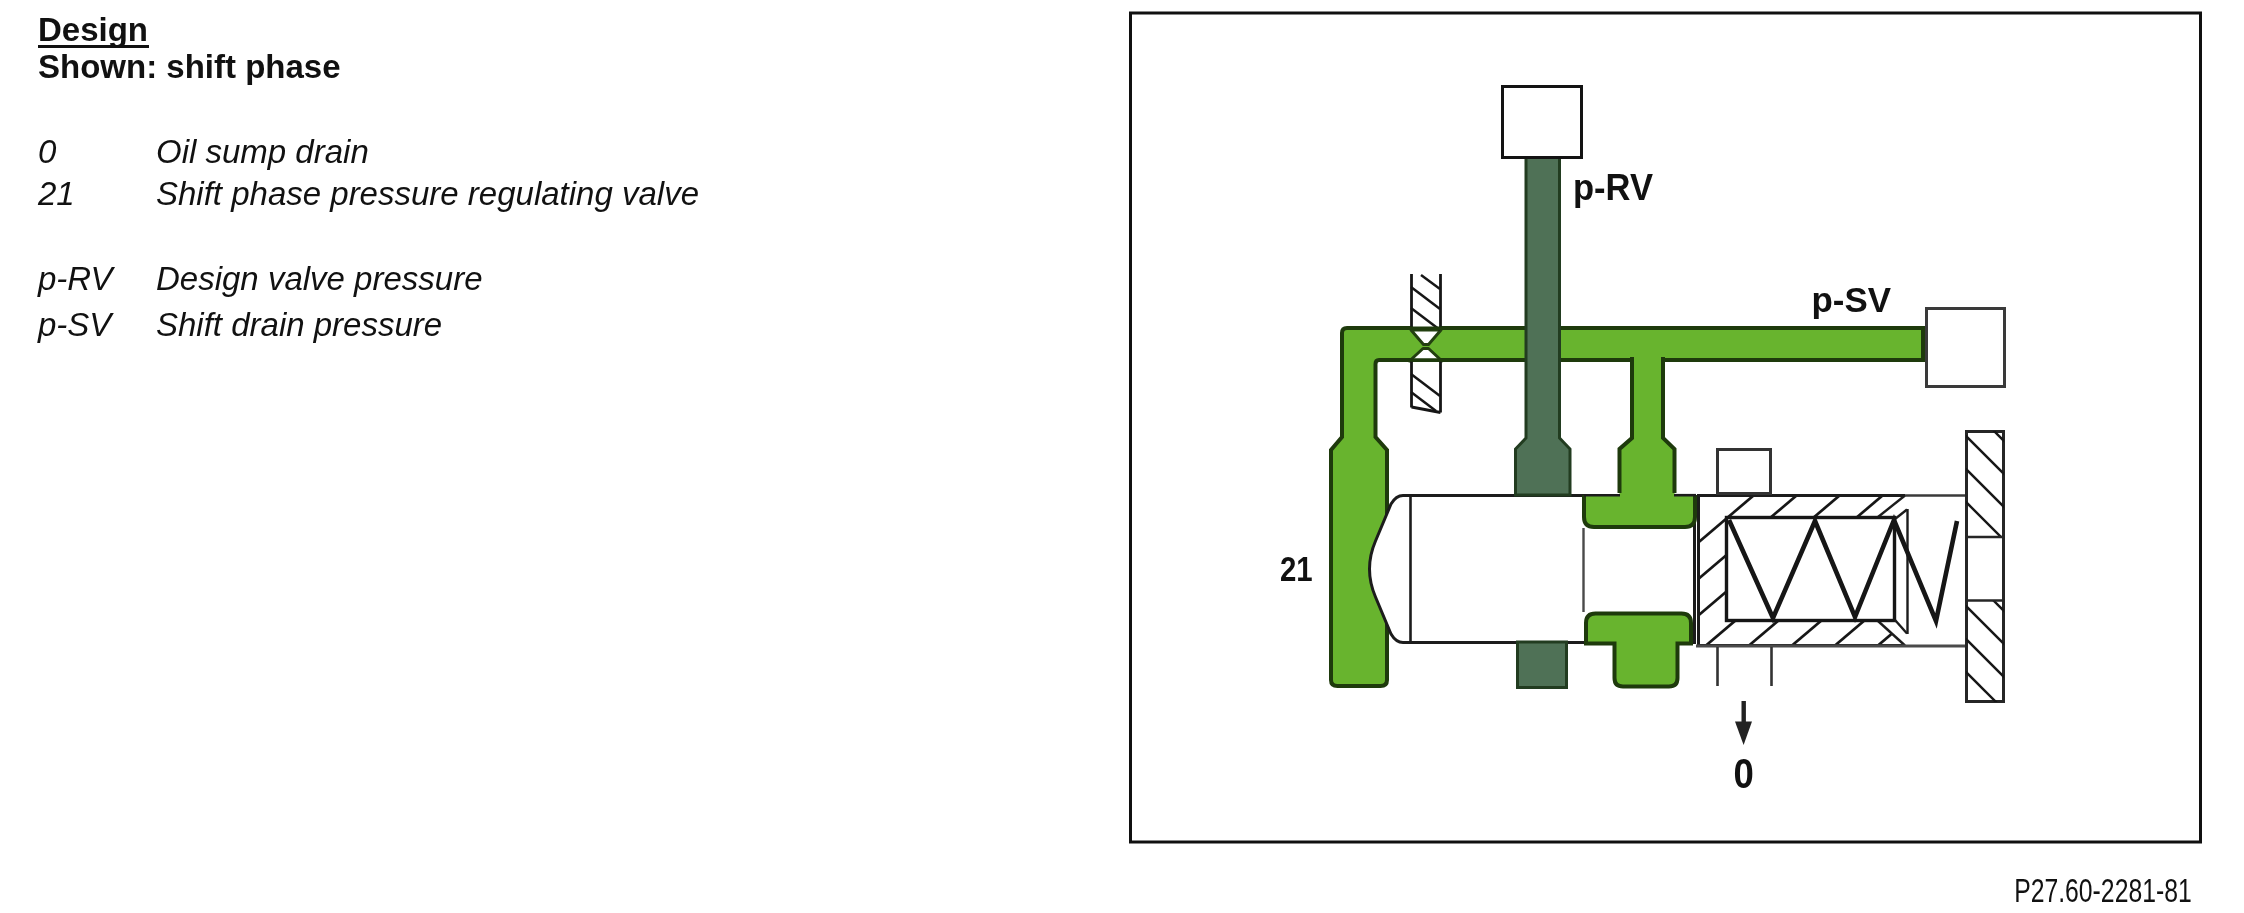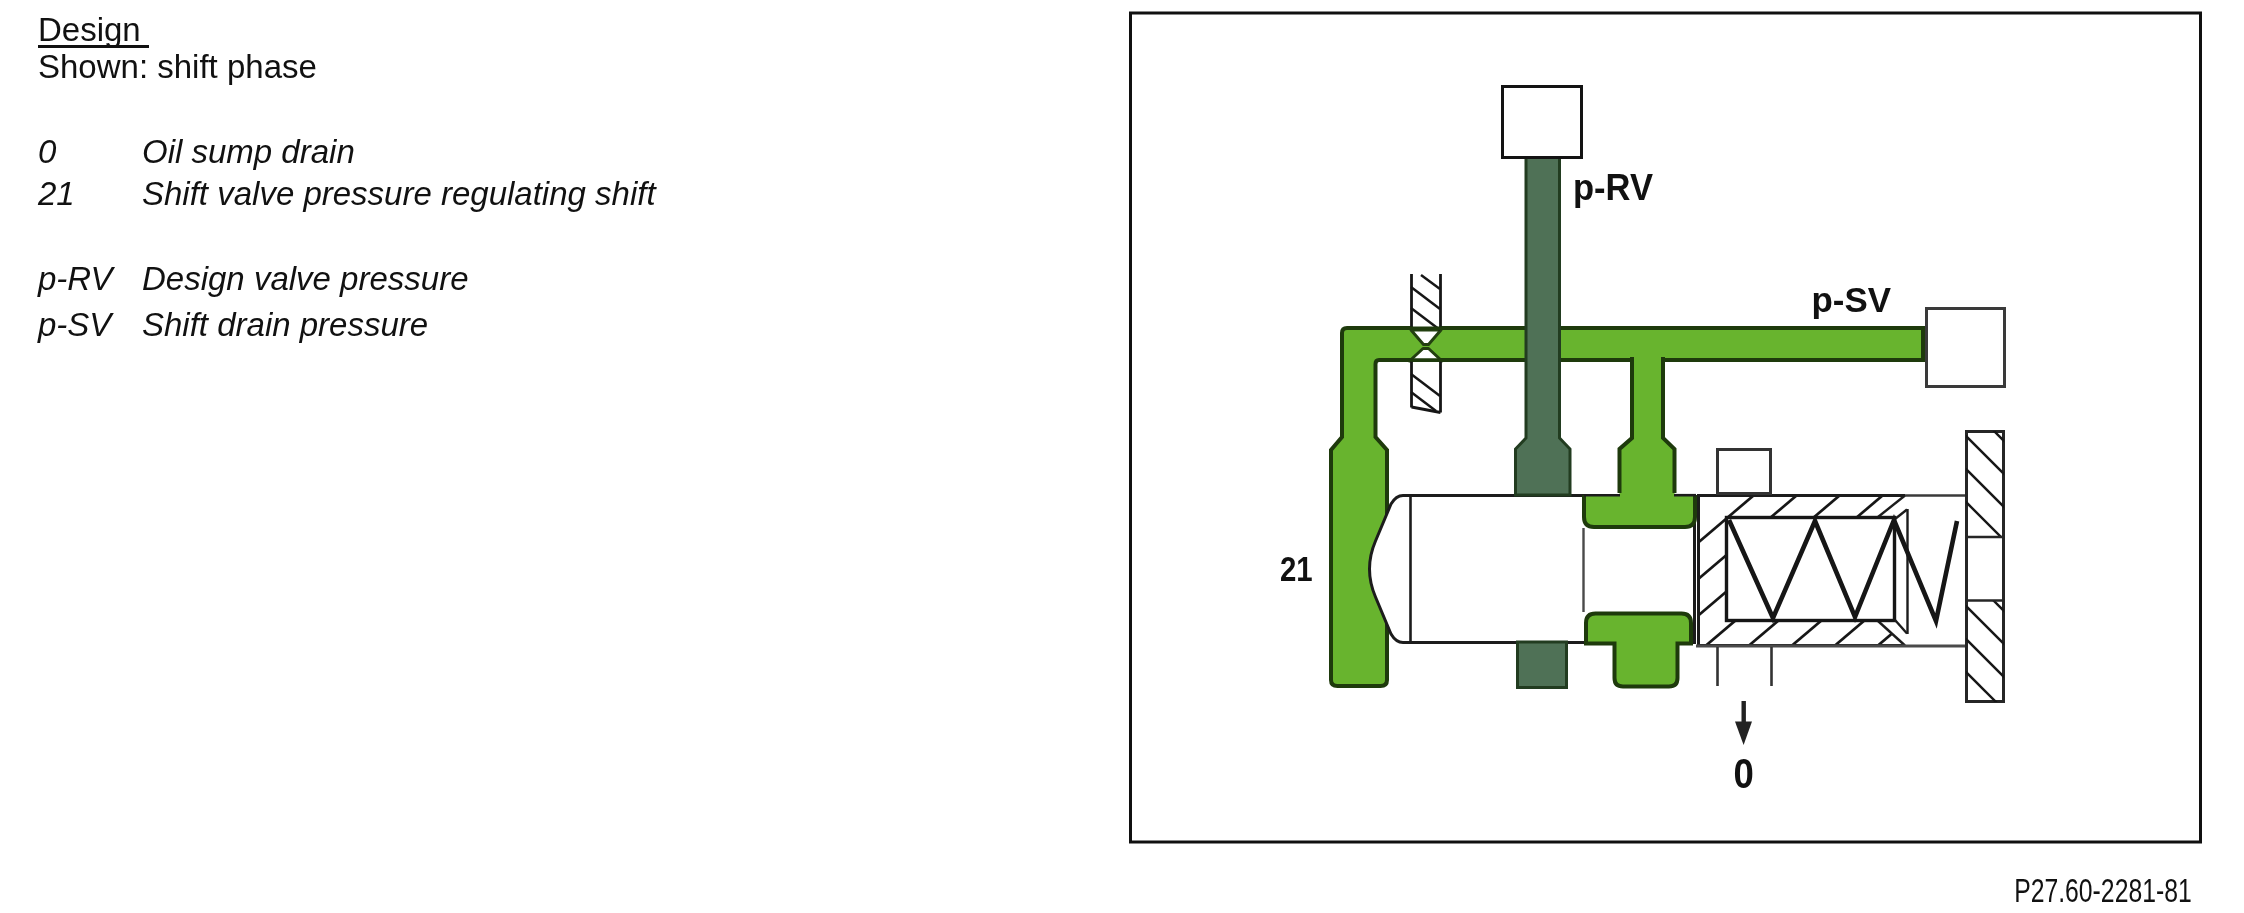--- a/index.html
+++ b/index.html
@@ -1,36 +1,36 @@
 <!DOCTYPE html>
 <html><head>
 <meta charset="utf-8">
 <style>
   html,body{margin:0;padding:0;background:#ffffff;}
   body{width:2244px;height:913px;position:relative;font-family:"Liberation Sans",sans-serif;color:#111;overflow:hidden;}
   .t{position:absolute;white-space:nowrap;}
-  .b{font-weight:normal;}
+  .b{font-weight:bold;}
   .i{font-style:italic;}
   .lbl{position:absolute;left:38px;}
-  .dsc{position:absolute;left:142px;}
+  .dsc{position:absolute;left:156px;}
 </style>
 </head>
 <body>
 
   <div class="t b" style="left:38px;top:11px;font-size:33px;">Design</div>
   <div style="position:absolute;left:38px;top:45px;width:111px;height:3px;background:#111;"></div>
   <div class="t b" style="left:38px;top:48px;font-size:33px;">Shown: shift phase</div>
 
   <div class="t i" style="top:133px;font-size:33px;width:900px;">
     <span class="lbl">0</span>
     <span class="dsc">Oil sump drain</span>
   </div>
   <div class="t i" style="top:175px;font-size:33px;width:900px;">
     <span class="lbl">21</span>
-    <span class="dsc">Shift valve pressure regulating shift</span>
+    <span class="dsc">Shift phase pressure regulating valve</span>
   </div>
   <div class="t i" style="top:260px;font-size:33px;width:900px;">
     <span class="lbl">p-RV</span>
     <span class="dsc">Design valve pressure</span>
   </div>
   <div class="t i" style="top:306px;font-size:33px;width:900px;">
     <span class="lbl">p-SV</span>
     <span class="dsc">Shift drain pressure</span>
   </div>
 

